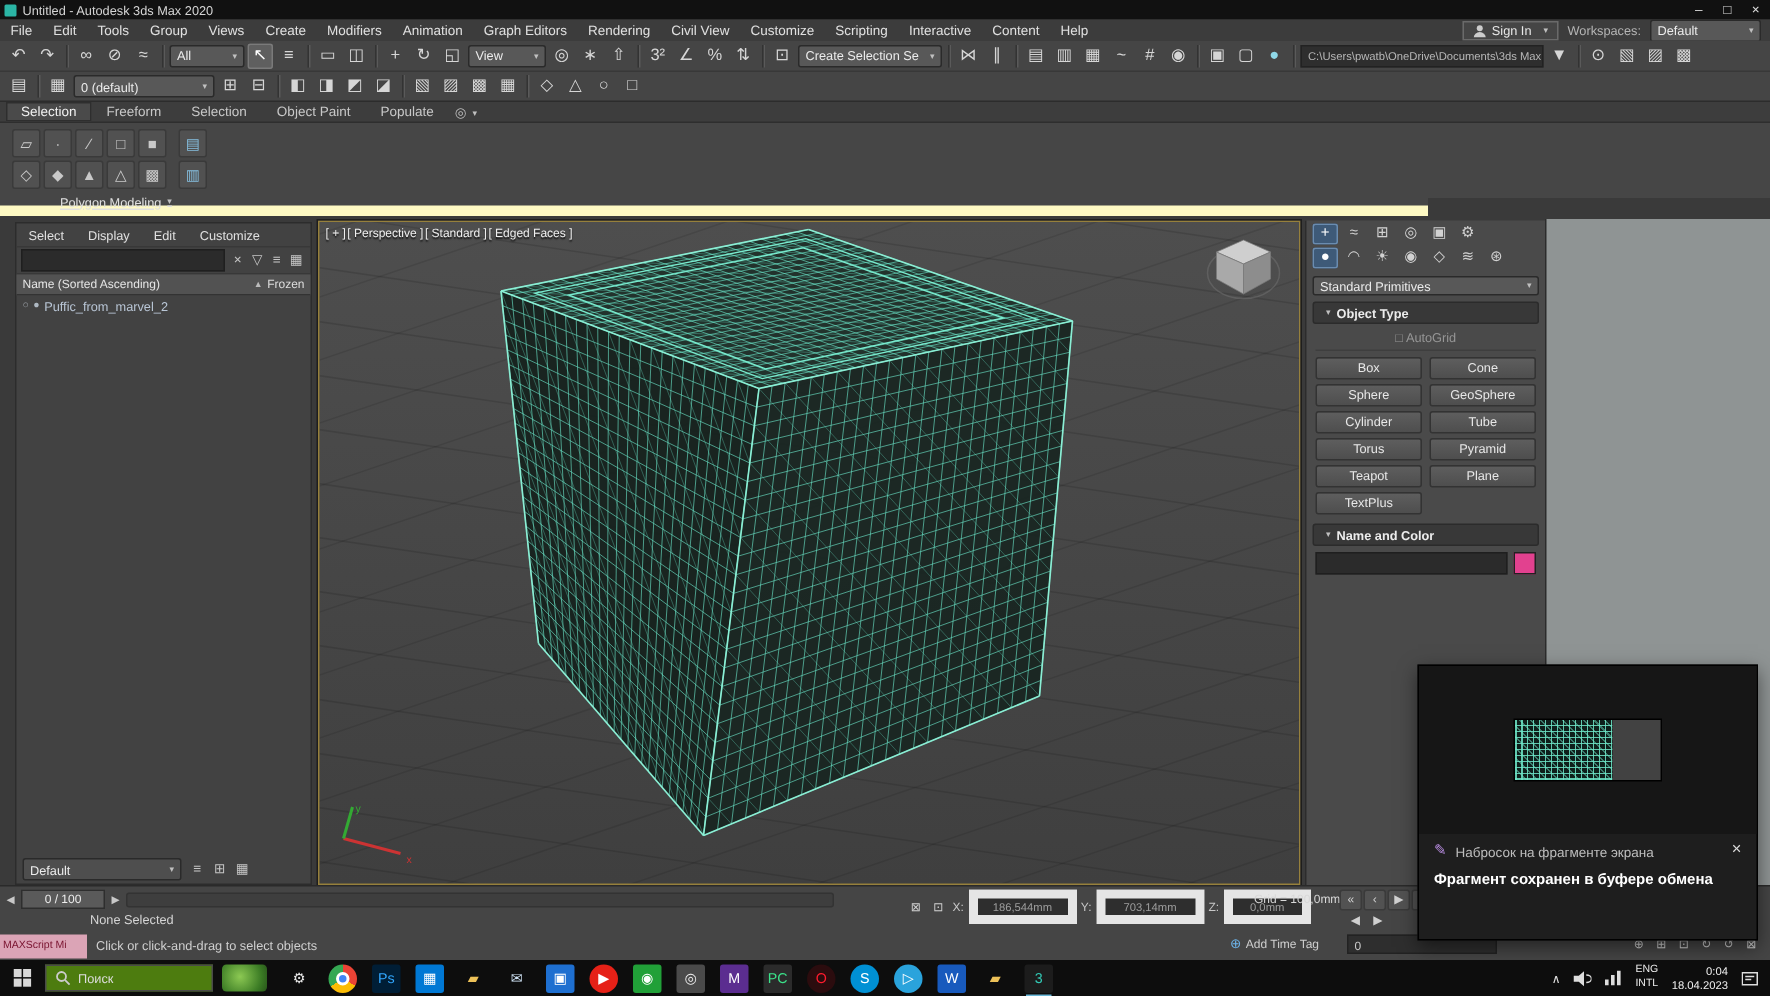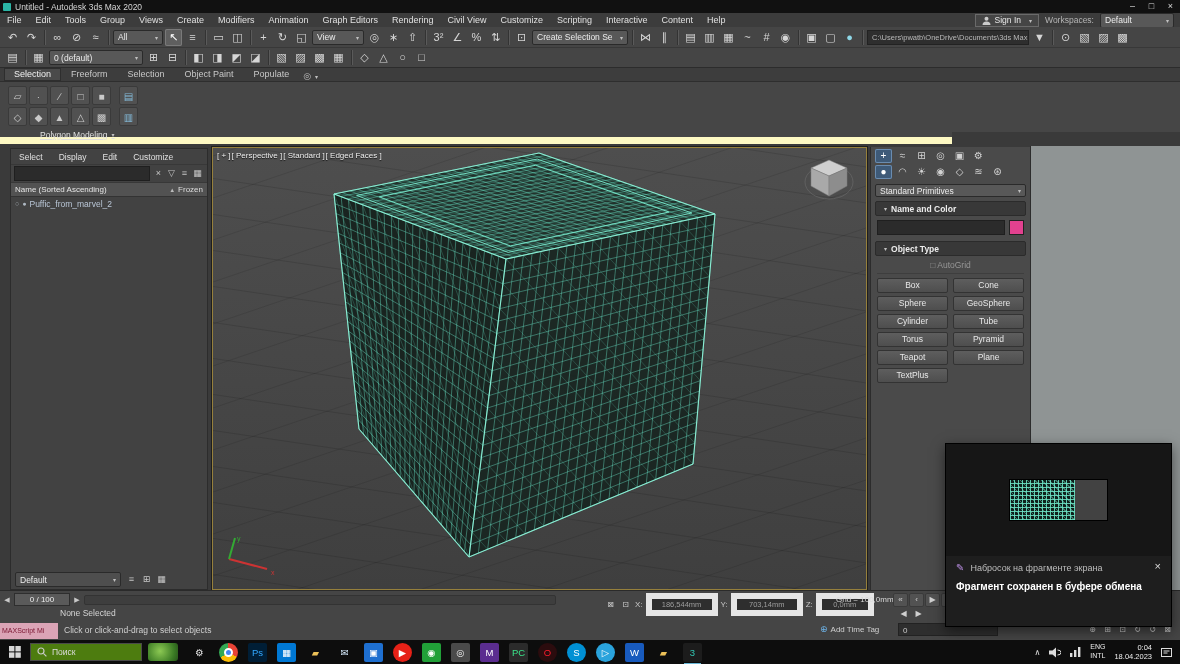--- a/index.html
+++ b/index.html
@@ -711,30 +711,20 @@
         <span class="cpicon" data-name="lights-category-icon">☀</span>
         <span class="cpicon" data-name="cameras-category-icon">◉</span>
         <span class="cpicon" data-name="helpers-category-icon">◇</span>
         <span class="cpicon" data-name="space-warps-category-icon">≋</span>
         <span class="cpicon" data-name="systems-category-icon">⊛</span>
       </div>
     <div class="dd cp-dd" data-name="primitives-category-dropdown">
       <span>Standard Primitives</span>
       <span class="dd-c">▾</span>
     </div>
-    <div class="roll" data-name="name-color-rollout">
-      <div class="roll-h" data-name="name-color-rollout-header">
-        <span class="dd-c" data-name="rollout-collapse-icon">▾</span>
-        <span>Name and Color</span>
-      </div>
-      <div class="roll-b nc">
-        <input class="exp-input" data-name="object-name-input" style="">
-        <span class="swatch" data-name="object-color-swatch" style="background: rgb(226, 65, 143);"></span>
-      </div>
-    </div>
     <div class="roll" data-name="object-type-rollout">
       <div class="roll-h" data-name="object-type-rollout-header">
         <span class="dd-c" data-name="rollout-collapse-icon">▾</span>
         <span>Object Type</span>
       </div>
       <div class="roll-b">
         <div class="autogrid" data-name="autogrid-checkbox">
           <span data-name="checkbox-icon">□</span>
           <span>AutoGrid</span>
         </div>
@@ -744,20 +734,30 @@
             <div class="objbtn" data-name="sphere-button">Sphere</div>
             <div class="objbtn" data-name="geosphere-button">GeoSphere</div>
             <div class="objbtn" data-name="cylinder-button">Cylinder</div>
             <div class="objbtn" data-name="tube-button">Tube</div>
             <div class="objbtn" data-name="torus-button">Torus</div>
             <div class="objbtn" data-name="pyramid-button">Pyramid</div>
             <div class="objbtn" data-name="teapot-button">Teapot</div>
             <div class="objbtn" data-name="plane-button">Plane</div>
             <div class="objbtn" data-name="textplus-button">TextPlus</div>
           </div>
+      </div>
+    </div>
+    <div class="roll" data-name="name-color-rollout">
+      <div class="roll-h" data-name="name-color-rollout-header">
+        <span class="dd-c" data-name="rollout-collapse-icon">▾</span>
+        <span>Name and Color</span>
+      </div>
+      <div class="roll-b nc">
+        <input class="exp-input" data-name="object-name-input" style="">
+        <span class="swatch" data-name="object-color-swatch" style="background: rgb(226, 65, 143);"></span>
       </div>
     </div>
   </div>
 
   <div class="gray-dock" data-name="docked-panel-area"></div>
 
   <div class="statusbar" data-name="status-bar">
     <div class="slider-row" data-name="time-slider-row">
       <span class="sstep" data-name="time-slider-prev-icon">◀</span>
       <div class="sbox" data-name="time-slider">0 / 100</div>

